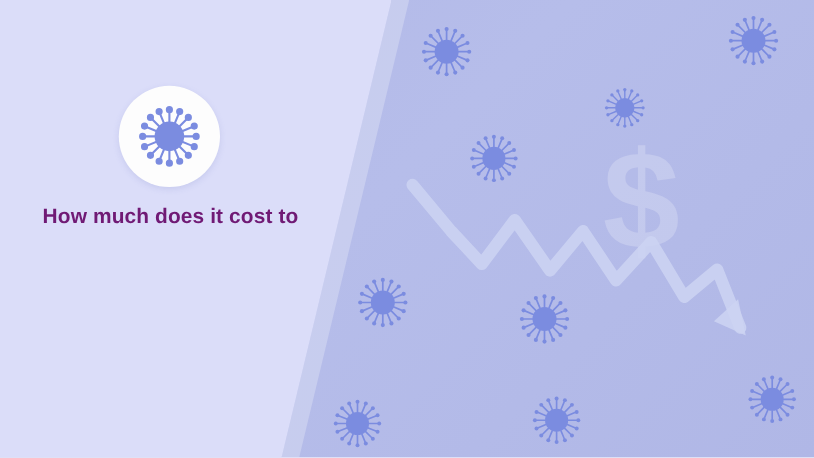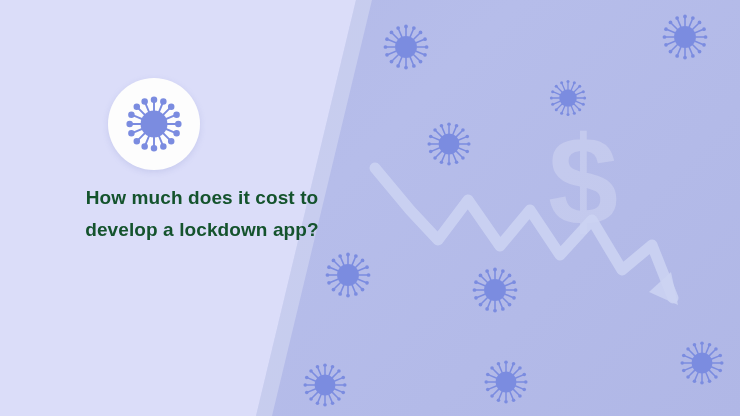--- a/index.html
+++ b/index.html
@@ -83,26 +83,25 @@
   }
   .badge svg { display: block; }
 
   
   .headline {
     position: absolute;
     left: 0;
     top: 182px;
     width: 310px;
     text-align: center;
-    color: #14532d;
+    color: #701a75;
     font-size: 19px;
     font-weight: bold;
     line-height: 32px;
     letter-spacing: 0.1px;
-    padding-left: 47px;
   }
   .headline .l2 { display: block; }
 
   
   .virus {
     position: absolute;
     transform: translate(-50%, -50%);
   }
   .virus svg { display: block; }
 </style>
@@ -163,21 +162,20 @@
               <circle cx="35.4" cy="14.7" r="3.6"></circle>
           </g>
           <circle cx="50" cy="50" r="21" stroke="none"></circle>
         </g>
       </svg>
     </span>
   </div>
 
   <div class="headline">
     <span>How much does it cost to</span>
-    <span class="l2">develop a lockdown app?</span>
   </div>
 
   <div id="virus-field">
       <div class="virus" style="left: 406px; top: 47px;">
         <svg width="52" height="52" viewBox="0 0 100 100">
           <g stroke="#7b8ce0" stroke-width="3" stroke-linecap="round" fill="#7b8ce0">
             <line x1="50.0" y1="29.0" x2="50.0" y2="14.0"></line>
             <circle cx="50.0" cy="10.5" r="3.6" stroke="none"></circle>
             <line x1="58.0" y1="30.6" x2="63.8" y2="16.7"></line>
             <circle cx="65.1" cy="13.5" r="3.6" stroke="none"></circle>

